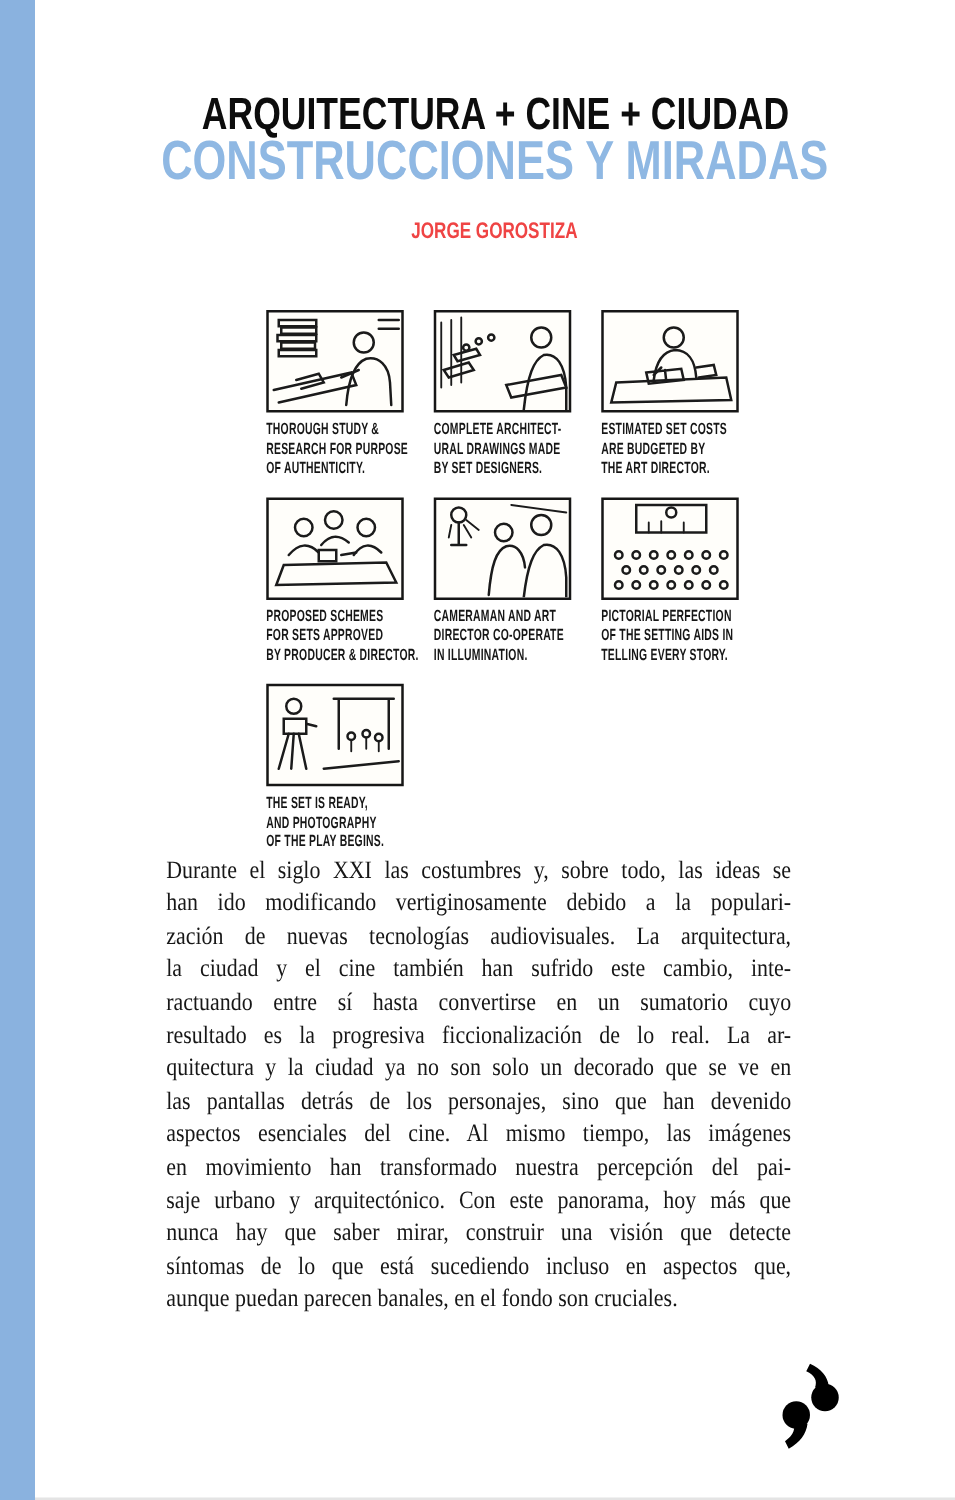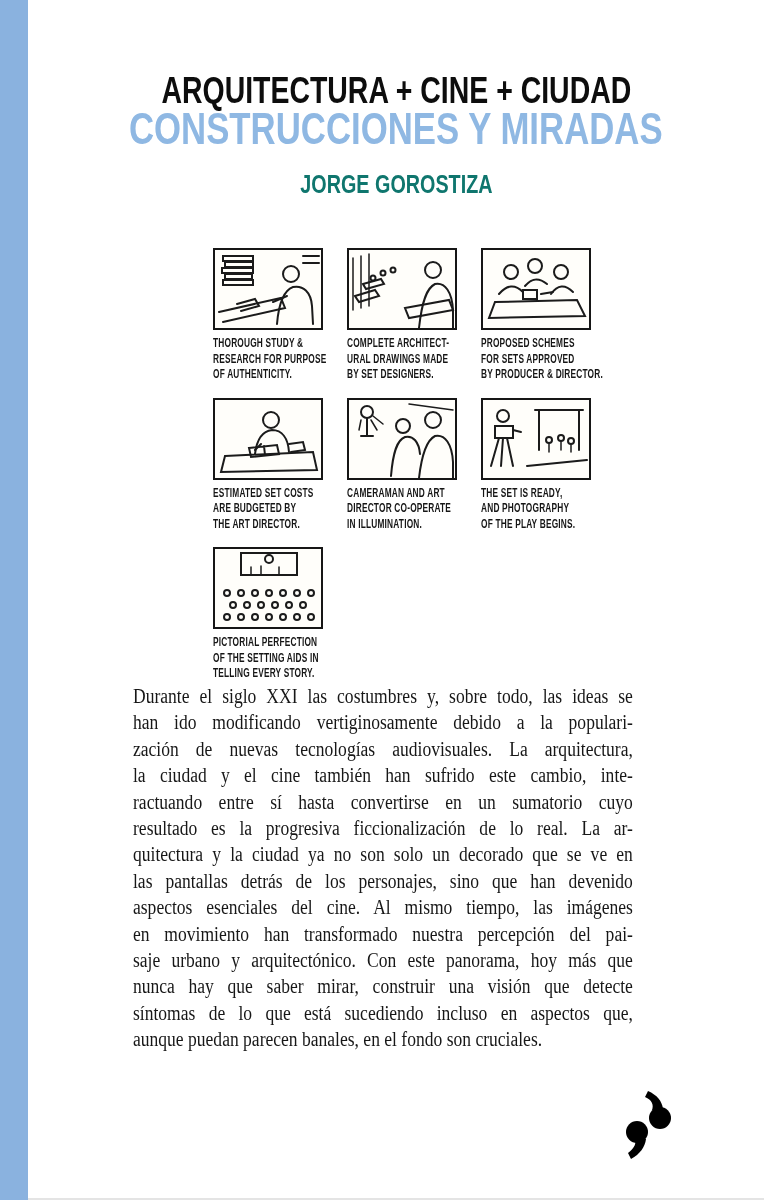--- a/index.html
+++ b/index.html
@@ -12,21 +12,21 @@
   .bottom-edge { position:absolute; left:28px; bottom:0; width:736px; height:2px; background:#e4e4e4; }
 
   .content { position:absolute; left:28px; top:0; width:736px; height:1200px; }
 
   .title-block { position:absolute; top:74px; left:0; width:736px; text-align:center; }
   .title-block h1, .title-block h2, .title-block h3 { margin:0; font-weight:700; }
   h1.book-title { font-size:36px; line-height:34px; letter-spacing:0; color:#0d0d0d; }
   h1.book-title > span { display:inline-block; transform:scaleX(0.79); transform-origin:center; white-space:nowrap; }
   h2.book-subtitle { margin-top:4px; font-size:44px; line-height:34px; }
   h2.book-subtitle > span { display:inline-block; transform:scaleX(0.79); transform-origin:center; white-space:nowrap; }
-  h3.book-author { margin-top:26px; font-size:26px; line-height:24px; color:#0f766e; }
+  h3.book-author { margin-top:26px; font-size:18px; line-height:24px; color:#ef4444; }
   h3.book-author > span { display:inline-block; transform:scaleX(0.76); transform-origin:center; white-space:nowrap; }
 
   .grid {
     position:absolute; top:248px; left:185px; width:378px;
     display:grid; grid-template-columns:repeat(3,110px); column-gap:24px; row-gap:16px;
   }
   .cell { width:110px; }
   .panel {
     width:110px; height:82px; border:2px solid #161616; box-sizing:border-box;
     background:#fffefa; overflow:hidden;
@@ -115,20 +115,39 @@
           <div class="caption">
             <div>COMPLETE ARCHITECT-</div>
             <div>URAL DRAWINGS MADE</div>
             <div>BY SET DESIGNERS.</div>
           </div>
         </div>
         <div class="cell">
           <div class="panel">
             <svg viewBox="0 0 106 78">
               <g stroke="#1b1b1b" stroke-width="2" fill="none" stroke-linecap="round">
+                <circle cx="56" cy="20" r="8"></circle>
+                <path d="M40,54 C42,38 48,31 57,30 C67,30 73,38 74,52"></path>
+                <path d="M46,44 L40,50"></path>
+                <path d="M10,56 L98,52 L102,70 L6,72 Z"></path>
+                <path d="M34,48 L62,45 L64,54 L36,57 Z M49,46 L50,55"></path>
+                <path d="M74,44 L88,42 L90,50 L76,52"></path>
+              </g>
+            </svg>
+          </div>
+          <div class="caption">
+            <div>ESTIMATED SET COSTS</div>
+            <div>ARE BUDGETED BY</div>
+            <div>THE ART DIRECTOR.</div>
+          </div>
+        </div>
+        <div class="cell">
+          <div class="panel">
+            <svg viewBox="0 0 106 78">
+              <g stroke="#1b1b1b" stroke-width="2" fill="none" stroke-linecap="round">
                 <circle cx="28" cy="22" r="7"></circle>
                 <circle cx="52" cy="16" r="7"></circle>
                 <circle cx="78" cy="22" r="7"></circle>
                 <path d="M16,44 Q28,30 40,42"></path>
                 <path d="M42,36 Q52,24 64,34"></path>
                 <path d="M68,44 Q78,30 90,42"></path>
                 <path d="M12,52 L94,50 L102,66 L6,68 Z"></path>
                 <rect x="40" y="40" width="14" height="9"></rect>
                 <path d="M58,44 L70,42"></path>
               </g>
@@ -137,77 +156,35 @@
           <div class="caption">
             <div>PROPOSED SCHEMES</div>
             <div>FOR SETS APPROVED</div>
             <div>BY PRODUCER &amp; DIRECTOR.</div>
           </div>
         </div>
         <div class="cell">
           <div class="panel">
             <svg viewBox="0 0 106 78">
               <g stroke="#1b1b1b" stroke-width="2" fill="none" stroke-linecap="round">
-                <circle cx="56" cy="20" r="8"></circle>
-                <path d="M40,54 C42,38 48,31 57,30 C67,30 73,38 74,52"></path>
-                <path d="M46,44 L40,50"></path>
-                <path d="M10,56 L98,52 L102,70 L6,72 Z"></path>
-                <path d="M34,48 L62,45 L64,54 L36,57 Z M49,46 L50,55"></path>
-                <path d="M74,44 L88,42 L90,50 L76,52"></path>
-              </g>
-            </svg>
-          </div>
-          <div class="caption">
-            <div>ESTIMATED SET COSTS</div>
-            <div>ARE BUDGETED BY</div>
-            <div>THE ART DIRECTOR.</div>
-          </div>
-        </div>
-        <div class="cell">
-          <div class="panel">
-            <svg viewBox="0 0 106 78">
-              <g stroke="#1b1b1b" stroke-width="2" fill="none" stroke-linecap="round">
                 <circle cx="18" cy="12" r="6"></circle>
                 <path d="M24,16 L34,24 M22,20 L28,30 M12,20 L10,30" stroke-width="1.5"></path>
                 <path d="M18,18 L18,36 M12,36 L24,36"></path>
                 <path d="M60,4 L104,10" stroke-width="1.5"></path>
                 <circle cx="54" cy="26" r="7"></circle>
                 <path d="M42,76 C44,52 48,40 56,37 C64,35 70,42 71,54"></path>
                 <circle cx="84" cy="20" r="8"></circle>
                 <path d="M70,78 C73,52 78,40 86,36 C96,34 103,44 104,62 L104,78"></path>
               </g>
             </svg>
           </div>
           <div class="caption">
             <div>CAMERAMAN AND ART</div>
             <div>DIRECTOR CO-OPERATE</div>
             <div>IN ILLUMINATION.</div>
-          </div>
-        </div>
-        <div class="cell">
-          <div class="panel">
-            <svg viewBox="0 0 106 78">
-              <g stroke="#1b1b1b" stroke-width="2" fill="none" stroke-linecap="round">
-                <circle cx="20" cy="16" r="6"></circle>
-                <rect x="12" y="26" width="18" height="12"></rect>
-                <path d="M30,30 L38,32"></path>
-                <path d="M16,38 L8,66 M24,38 L30,66 M20,38 L18,66"></path>
-                <path d="M52,10 L100,10 M56,10 L56,50 M96,10 L96,50"></path>
-                <circle cx="66" cy="40" r="3"></circle>
-                <circle cx="78" cy="38" r="3"></circle>
-                <circle cx="88" cy="41" r="3"></circle>
-                <path d="M66,43 L66,52 M78,41 L78,50 M88,44 L88,52" stroke-width="1.5"></path>
-                <path d="M44,66 L104,60"></path>
-              </g>
-            </svg>
-          </div>
-          <div class="caption">
-            <div>THE SET IS READY,</div>
-            <div>AND PHOTOGRAPHY</div>
-            <div>OF THE PLAY BEGINS.</div>
           </div>
         </div>
         <div class="cell">
           <div class="panel">
             <svg viewBox="0 0 106 78">
               <g stroke="#1b1b1b" stroke-width="2" fill="none" stroke-linecap="round">
                 <rect x="26" y="4" width="56" height="22"></rect>
                 <circle cx="54" cy="10" r="4"></circle>
                 <path d="M36,26 L36,18 M46,26 L46,17 M64,26 L64,18" stroke-width="1.5"></path>
                 <circle cx="12" cy="44" r="3"></circle>
@@ -232,20 +209,43 @@
                 <circle cx="96" cy="68" r="3"></circle>
               </g>
             </svg>
           </div>
           <div class="caption">
             <div>PICTORIAL PERFECTION</div>
             <div>OF THE SETTING AIDS IN</div>
             <div>TELLING EVERY STORY.</div>
           </div>
         </div>
+        <div class="cell">
+          <div class="panel">
+            <svg viewBox="0 0 106 78">
+              <g stroke="#1b1b1b" stroke-width="2" fill="none" stroke-linecap="round">
+                <circle cx="20" cy="16" r="6"></circle>
+                <rect x="12" y="26" width="18" height="12"></rect>
+                <path d="M30,30 L38,32"></path>
+                <path d="M16,38 L8,66 M24,38 L30,66 M20,38 L18,66"></path>
+                <path d="M52,10 L100,10 M56,10 L56,50 M96,10 L96,50"></path>
+                <circle cx="66" cy="40" r="3"></circle>
+                <circle cx="78" cy="38" r="3"></circle>
+                <circle cx="88" cy="41" r="3"></circle>
+                <path d="M66,43 L66,52 M78,41 L78,50 M88,44 L88,52" stroke-width="1.5"></path>
+                <path d="M44,66 L104,60"></path>
+              </g>
+            </svg>
+          </div>
+          <div class="caption">
+            <div>THE SET IS READY,</div>
+            <div>AND PHOTOGRAPHY</div>
+            <div>OF THE PLAY BEGINS.</div>
+          </div>
+        </div>
       </div>
 
     <div class="paragraph" id="intro-paragraph">
         <div class="pline">Durante el siglo XXI las costumbres y, sobre todo, las ideas se</div>
         <div class="pline">han ido modificando vertiginosamente debido a la populari-</div>
         <div class="pline">zación de nuevas tecnologías audiovisuales. La arquitectura,</div>
         <div class="pline">la ciudad y el cine también han sufrido este cambio, inte-</div>
         <div class="pline">ractuando entre sí hasta convertirse en un sumatorio cuyo</div>
         <div class="pline">resultado es la progresiva ficcionalización de lo real. La ar-</div>
         <div class="pline">quitectura y la ciudad ya no son solo un decorado que se ve en</div>

